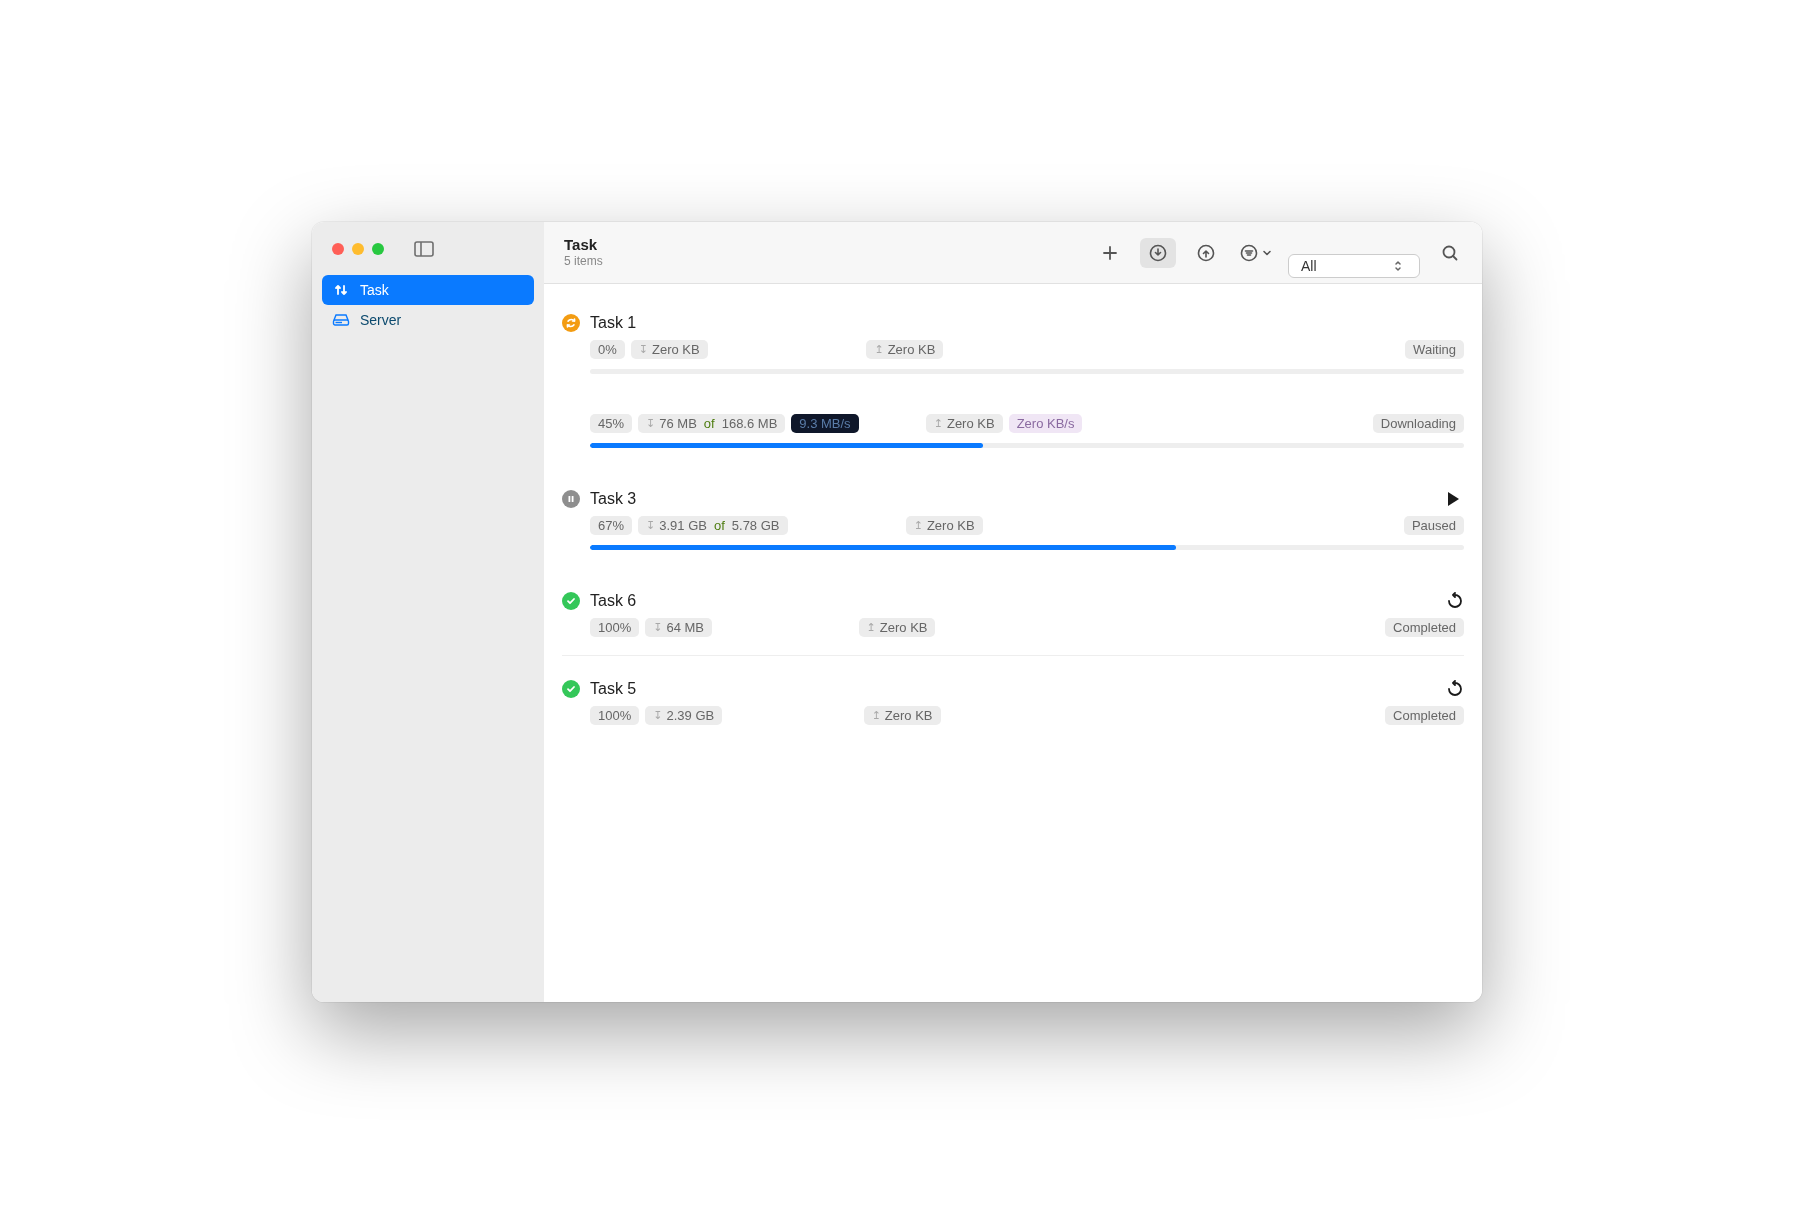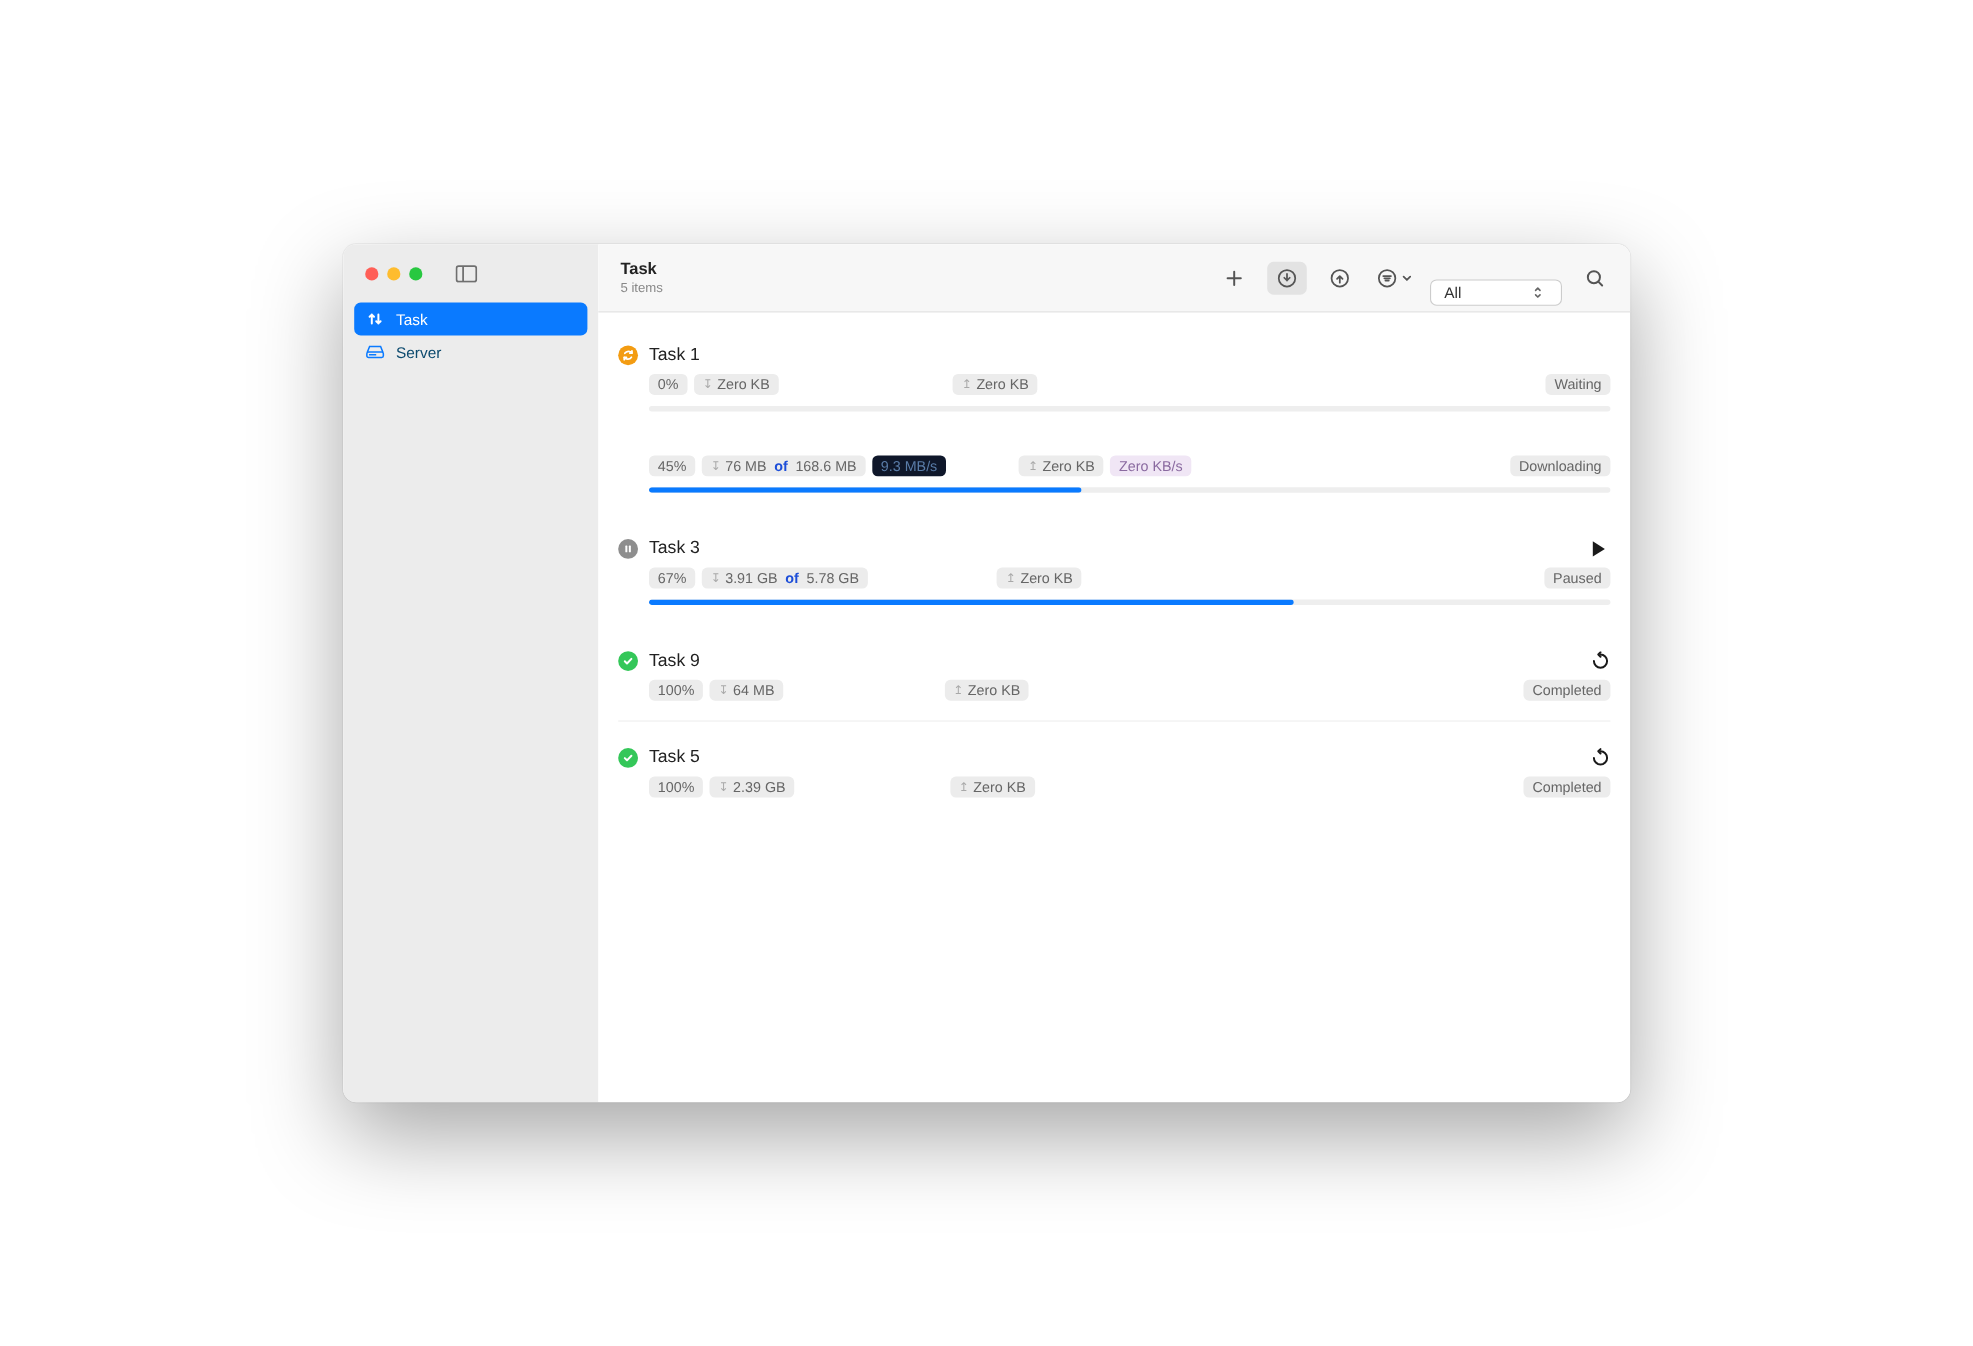--- a/index.html
+++ b/index.html
@@ -29,40 +29,40 @@
   
   .main { flex: 1; display: flex; flex-direction: column; background:#fff; }
   .toolbar { height: 62px; border-bottom: 1px solid #e1e1e1; background:#f7f7f7; display:flex; align-items:center; padding: 0 14px 0 20px; gap: 12px; }
   .tb-title { display:flex; flex-direction:column; line-height:1.25; }
   .tb-title .big { font-size:15px; font-weight:600; color:#222; }
   .tb-title .sub { font-size:12px; color:#888; }
   .tb-spacer { flex:1; }
   .tb-btn { width:36px; height:30px; border-radius:6px; display:flex; align-items:center; justify-content:center; color:#555; }
   .tb-btn.selected { background:#e3e3e3; }
   .tb-sort { display:flex; align-items:center; gap:4px; color:#555; padding:0 4px;}
-  .tb-filter { display:flex; align-items:center; gap:6px; border:1px solid #ccc; border-radius:6px; padding:3px 16px 3px 12px; width:120px; font-size:14px; color:#333; background:#fff;margin-top:27px;}
+  .tb-filter { display:flex; align-items:center; gap:6px; border:1px solid #ccc; border-radius:6px; padding:3px 16px 3px 12px; width:132px; font-size:14px; color:#333; background:#fff;margin-top:27px;}
   .tb-filter .stepper { margin-left:auto; color:#666; }
   .content { flex:1; overflow:auto; padding: 6px 18px 0 18px;}
   .task { padding: 14px 0 18px 0; border-bottom: 1px solid #eee; }
   .task:last-child { border-bottom:none;}
   .task.waiting, .task.downloading, .task.paused { border-bottom:none; }
   .row1 { display:flex; align-items:center; gap:10px;margin-top:10px; }
   .statusdot { width:18px; height:18px; border-radius:50%; display:flex; align-items:center; justify-content:center; flex-shrink:0; }
   .statusdot svg { width:12px; height:12px; }
   .taskname { font-size:16px; color:#222; }
   .row1-spacer { flex:1; }
   .action-icon { color:#1a1a1a; width:18px; }
   .row2 { display:flex; align-items:center; gap:6px; margin-top:8px; padding-left:28px; }
   .pill { background:#ececec; border-radius:5px; padding:2px 8px; font-size:13px; color:#666; display:inline-flex; align-items:center; gap:4px; }
   .pill.purple { background:#f0e6f5; color:#8a6aa0; }
   .pill.blue { background:#0f172a; color:#5a7ca8; }
   .pill .tiny-arrow { opacity:.5; font-size:11px; }
   .row2 .mid { margin-left:auto; display:flex; gap:6px; width:380px;}
   .row2 .right { margin-left:auto;text-align:right; }
-  .pill .of { color:#1d4ed8; padding:0 3px;font-weight:bold;}
+  .pill .of { color:#4d7c0f; padding:0 3px;}
   .progress { margin-top:10px; margin-left:28px; height:5px; background:#eee; border-radius:3px; position:relative; overflow:hidden;}
   .progress .bar { position:absolute; left:0; top:0; bottom:0; background:#0a7aff; border-radius:3px; }
   .progress.tiny .bar { width:6px; height:6px; border-radius:50%; top:-0.5px; background:#0a7aff;}
   svg { display:block; }
 </style>
 </head>
 <body>
 
 <div class="window">
   <div class="sidebar">
@@ -221,21 +221,21 @@
             <div class="bar" style="width:67%"></div>
           </div>
   </div>
         <div class="task completed">
     <div class="row1">
       <div class="statusdot" style="background:#34c759">
               <svg viewBox="0 0 12 12" fill="none" stroke="#fff" stroke-width="1.8" stroke-linecap="round" stroke-linejoin="round">
                 <path d="M3 6.2l2 2L9 4"></path>
               </svg>
             </div>
-      <span class="taskname">Task 9</span>
+      <span class="taskname">Task 6</span>
       <div class="row1-spacer"></div>
       <span class="action-icon">
               <svg width="18" height="18" viewBox="0 0 18 18" fill="none" stroke="currentColor" stroke-width="1.8" stroke-linecap="round" stroke-linejoin="round">
                 <path d="M3 9a6 6 0 106-6"></path>
                 <path d="M5 1L3 3l2 2" transform="translate(4,0)"></path>
               </svg>
             </span>
     </div>
     <div class="row2">
       <span class="pill">100%</span>

